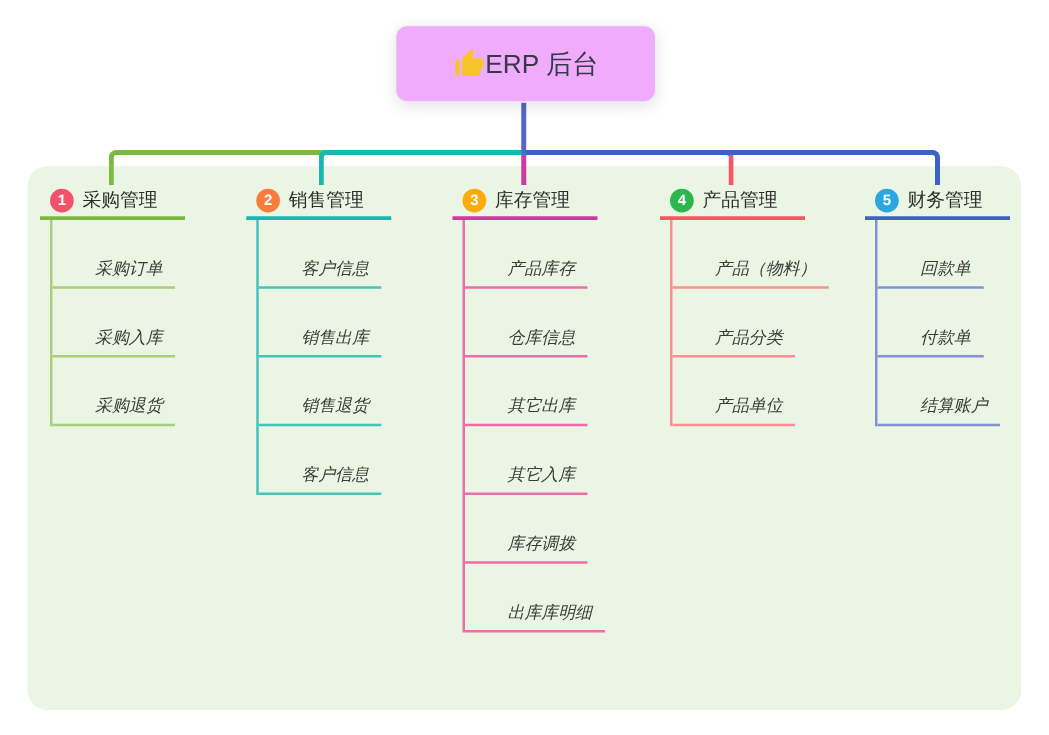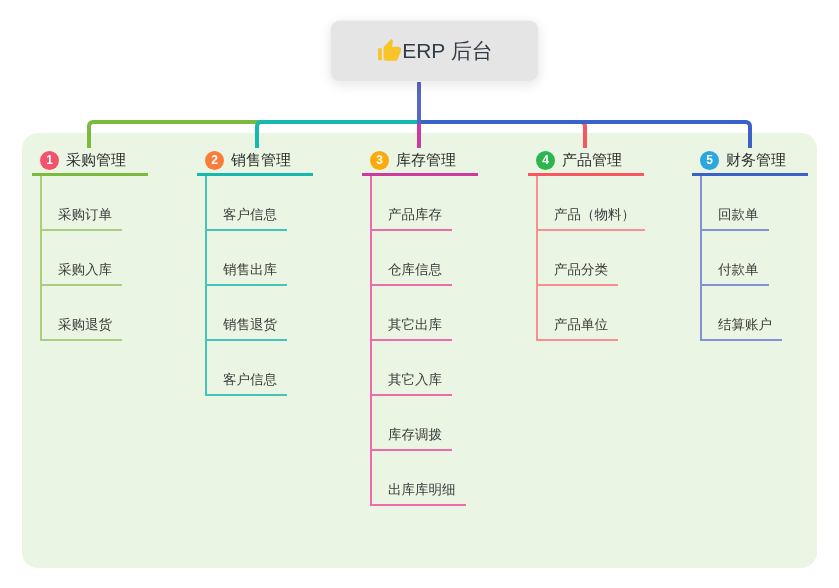--- a/index.html
+++ b/index.html
@@ -5,22 +5,22 @@
   * { margin: 0; padding: 0; box-sizing: border-box; }
   html, body { width: 839px; height: 588px; background: #ffffff; overflow: hidden;
     font-family: "Liberation Sans", "DejaVu Sans", sans-serif; }
   .canvas { position: relative; width: 839px; height: 588px; background: #ffffff; }
 
   
   .panel { position: absolute; left: 22px; top: 133px; width: 795px; height: 435px;
     border-radius: 16px; }
 
   
-  .root-node { position: absolute; left: 330px; top: 20px; width: 209px; height: 62px;
-    background: #e5e5e5; border-radius: 10px; border: 1px solid #f1f1f1;
+  .root-node { position: absolute; left: 316px; top: 20px; width: 209px; height: 62px;
+    background: #f0abfc; border-radius: 10px; border: 1px solid #f1f1f1;
     box-shadow: 0 3px 12px rgba(0,0,0,.10);
     display: flex; align-items: center; justify-content: center; 
     font-size: 21px; font-weight: 500; color: #333b47; z-index: 5; }
 
   
   .conn { position: absolute; }
   .bar {  }
   .elbow { background: transparent; border: 0 solid transparent; }
   .elbow-left  { border-top-width: 4px; border-left-width: 4px;  border-top-left-radius: 6px; }
   .elbow-right { border-top-width: 4px; border-right-width: 4px; border-top-right-radius: 6px; }
@@ -38,22 +38,22 @@
 
   .branch-title { width: 116px; height: 29px; display: flex; align-items: center;
     gap: 7px; padding-left: 8px; border-bottom: 3.5px solid var(--line);
     font-size: 15px; font-weight: 500; color: #2d2d2d; white-space: nowrap; cursor: default; }
   .badge { width: 19px; height: 19px; border-radius: 50%; background: var(--badge);
     color: #ffffff; font-size: 12px; font-weight: bold;
     display: flex; align-items: center; justify-content: center; flex: 0 0 auto; }
 
   .children { margin-left: 8px; border-left: 2px solid var(--childline); width: max-content; }
   .child { height: 55px; display: flex; align-items: flex-end;
-    padding: 0 10px 5px 16px; border-bottom: 2px solid var(--childline);
-    width: max-content; font-size: 13.5px; color: #3a3a3a; white-space: nowrap; cursor: default; }
+    padding: 0 10px 5px 34px; border-bottom: 2px solid var(--childline);
+    width: max-content; font-size: 13.5px; color: #3a3a3a; white-space: nowrap; cursor: default; font-style: italic; }
 
   .thumb { flex: 0 0 auto; display: inline-flex; }
 </style>
 </head>
 <body>
 
 <div class="canvas">
 
   <div class="panel" style="background: rgb(234, 245, 227);"></div>
 

